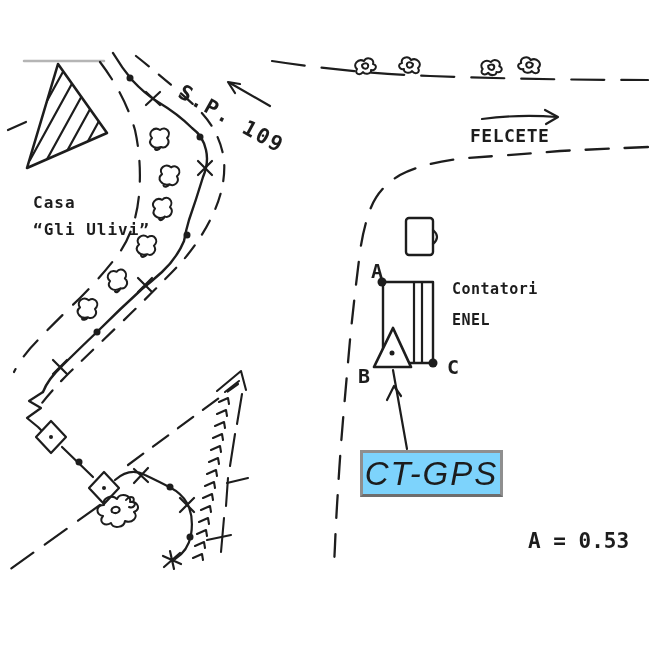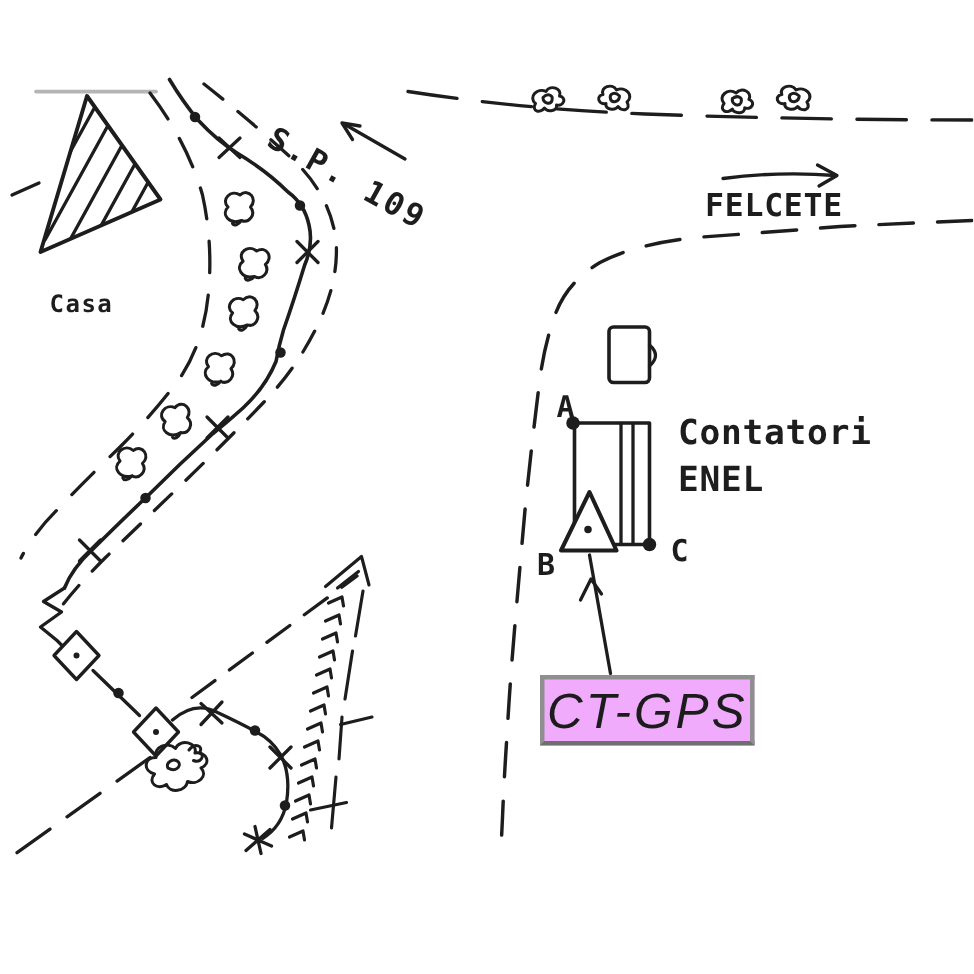--- a/index.html
+++ b/index.html
@@ -4,29 +4,29 @@
 <style>
   html,body{margin:0;padding:0;background:#ffffff;}
   #stage{position:relative;width:649px;height:649px;background:#ffffff;overflow:hidden;
          font-family:"DejaVu Sans Mono", monospace;}
   #sketch{position:absolute;left:0;top:0;}
   .txt{position:absolute;font-family:"DejaVu Sans Mono", monospace;font-weight:bold;
        color:#1d1d1d;white-space:pre;}
   .casa{left:33px;top:189px;font-size:16px;line-height:27px;letter-spacing:1px;}
   .sp109{left:186px;top:80px;font-size:21px;letter-spacing:2px;
          transform:rotate(29deg);transform-origin:left top;}
-  .felcete{left:470px;top:125px;font-size:21px;letter-spacing:0.5px;}
-  .contatori{left:452px;top:274px;font-size:23px;line-height:31px;letter-spacing:0.5px;}
+  .felcete{left:470px;top:125px;font-size:18px;letter-spacing:0.5px;}
+  .contatori{left:452px;top:274px;font-size:15px;line-height:31px;letter-spacing:0.5px;}
   .ptlabel{font-size:20px;}
   .pt-a{left:371px;top:259px;}
   .pt-b{left:358px;top:364px;}
   .pt-c{left:447px;top:355px;}
   .measure{left:528px;top:486px;font-size:21px;line-height:22px;}
   .ctgps-box{position:absolute;left:360px;top:450px;width:137px;height:41px;
-             background:#f0abfc;border:3px solid #8f8f8f;border-bottom-color:#6e6e6e;
+             background:#7dd3fc;border:3px solid #8f8f8f;border-bottom-color:#6e6e6e;
              display:flex;align-items:center;justify-content:center;}
   .ctgps-text{font-family:"Liberation Sans", sans-serif;font-style:italic;
               font-size:33px;color:#1c1c1c;letter-spacing:2px;}
   svg path, svg line, svg polyline, svg polygon, svg rect{vector-effect:none;}
 </style>
 </head>
 <body>
 
 <div id="stage">
 
@@ -170,33 +170,34 @@
 
     <circle cx="382" cy="282" r="4.5" fill="#1d1d1d" stroke="none"></circle>
     <circle cx="433" cy="363" r="4.5" fill="#1d1d1d" stroke="none"></circle>
 
     <g>
       <line x1="407" y1="449" x2="393" y2="370"></line>
       <path d="M387,400 L394,386 L401,396"></path>
     </g>
   </svg>
 
-  <div class="txt casa"><span>Casa</span><br></div>
+  <div class="txt casa"><span>Casa</span><br><span>“Gli Ulivi”</span></div>
 
   <div class="txt sp109">S.P. 109</div>
 
   <div class="txt felcete">FELCETE</div>
 
   <div class="txt contatori"><span>Contatori</span><br><span>ENEL</span></div>
 
   <div class="txt ptlabel pt-a">A</div>
   <div class="txt ptlabel pt-b">B</div>
   <div class="txt ptlabel pt-c">C</div>
 
   <div class="ctgps-box">
     <span class="ctgps-text">CT-GPS</span>
   </div>
 
   <div class="txt measure">
+    <div>A = 0.53</div>
     
   </div>
 
 </div>
 
 </body></html>

